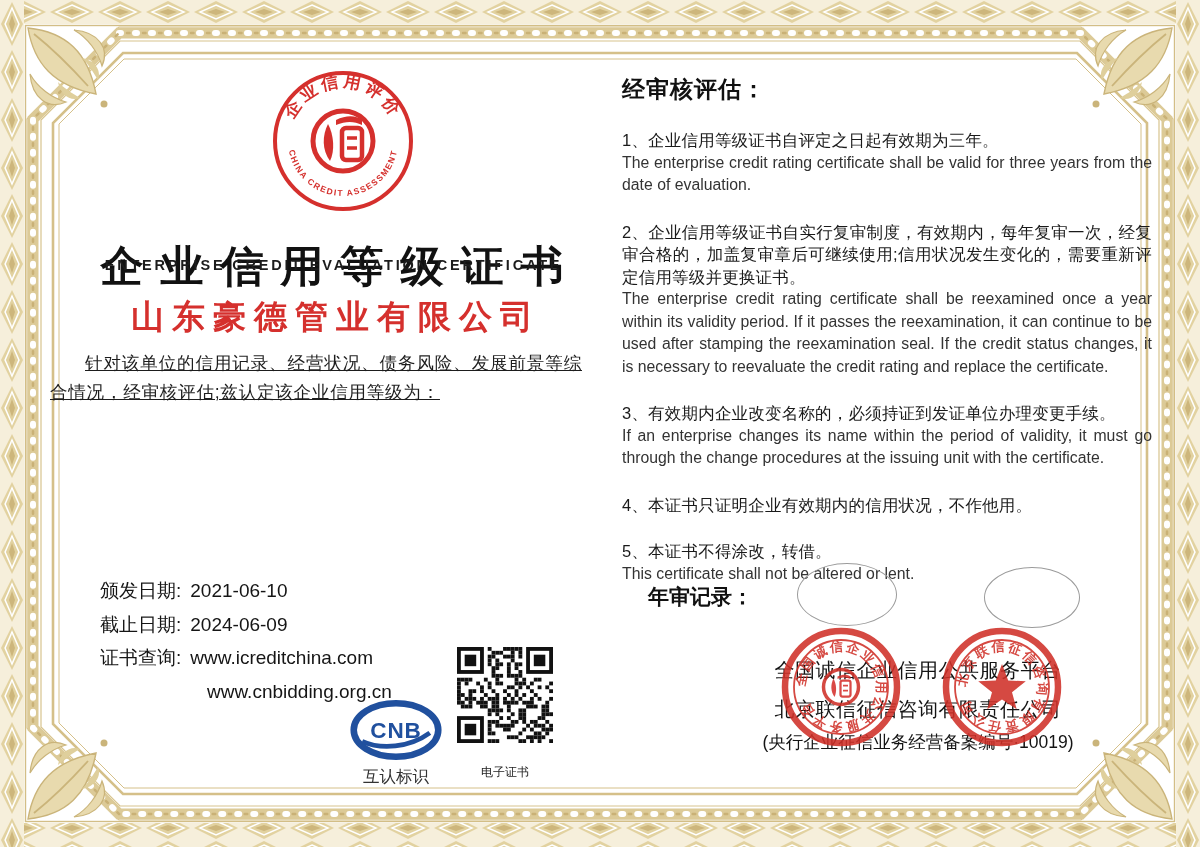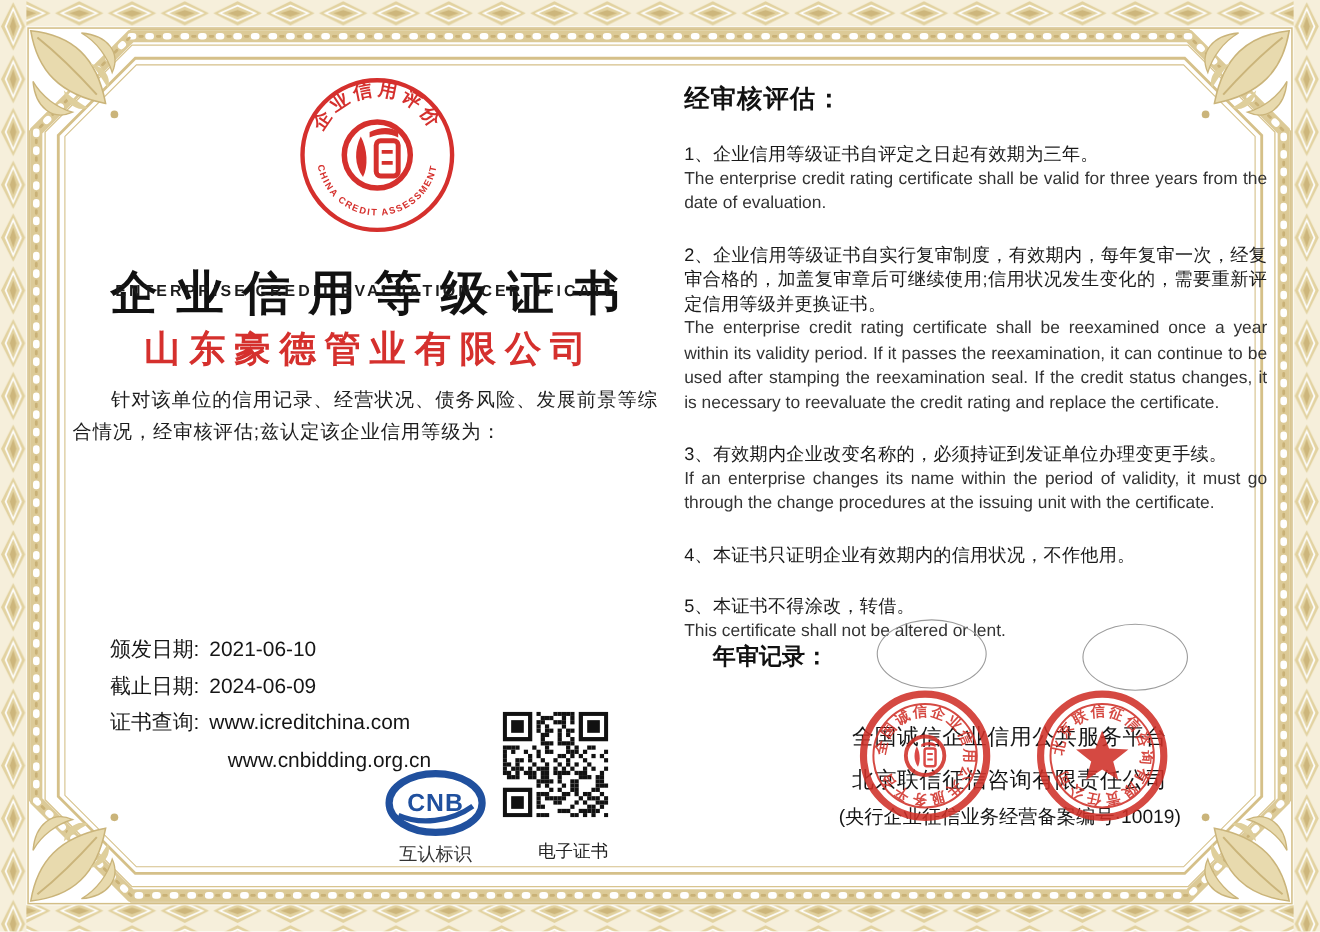--- a/index.html
+++ b/index.html
@@ -8,34 +8,34 @@
   .abs{position:absolute;}
   svg{display:block;}
   
   .seal{left:272px;top:70px;width:142px;height:142px;}
   .title{left:62px;top:203px;width:540px;text-align:center;font-size:43px;font-weight:600;
          letter-spacing:17px;padding-left:17px;box-sizing:border-box;color:#111;margin-top:35px;}
   .title-en{left:62px;top:257px;width:540px;text-align:center;font-size:14.5px;font-weight:600;
          letter-spacing:2.8px;padding-left:3px;box-sizing:border-box;color:#1c1c1c;}
   .company{left:62px;top:295px;width:540px;text-align:center;font-size:33px;font-weight:600;
          letter-spacing:8px;padding-left:8px;box-sizing:border-box;color:#d5302d;}
-  .intro-zh{left:66px;top:349px;width:532px;font-size:17.5px;line-height:29px;letter-spacing:0.8px;
-         text-align:justify;text-indent:2em;color:#1d1d1d;}
+  .intro-zh{left:50px;top:349px;width:532px;font-size:17.5px;line-height:29px;letter-spacing:0.8px;
+         text-align:justify;text-indent:2em;color:#1d1d1d;text-decoration:underline;}
   .intro-en{left:66px;top:406px;width:532px;font-size:14.5px;line-height:19.5px;
          text-align:justify;text-indent:26px;color:#2a2a2a;}
   .rating{left:62px;top:456px;width:540px;text-align:center;
          font-family:"Liberation Serif","DejaVu Serif",serif;font-weight:bold;font-size:86px;
          letter-spacing:36px;padding-left:36px;box-sizing:border-box;color:#c5212e;}
   .dates{left:100px;top:574px;width:470px;font-size:19px;line-height:33.5px;color:#151515;}
   .dates .val{margin-left:9px;}
   .dates .indent{padding-left:107px;}
   .cnb{left:349px;top:699px;width:94px;height:62px;}
   .cnb-label{left:341px;top:766px;width:110px;text-align:center;font-size:16.5px;color:#333;}
   .qr{left:457px;top:647px;width:96px;height:96px;}
-  .qr-label{left:457px;top:764px;width:96px;text-align:right;font-size:16px;color:#222;}
+  .qr-label{left:457px;top:764px;width:96px;text-align:center;font-size:12px;color:#222;}
   
   .instructions{left:622px;top:74px;width:530px;}
   .instructions .heading{font-size:23px;font-weight:bold;letter-spacing:1px;color:#111;margin:0 0 14px 0;}
   .item{margin-bottom:15px;}
   .item .zh{font-size:16.5px;line-height:22.5px;color:#1a1a1a;text-align:justify;letter-spacing:0.2px;margin-top:24px;}
   .item .en{font-size:15.8px;line-height:22.5px;color:#333;text-align:justify;}
   .annual{left:648px;top:583px;font-size:21px;font-weight:bold;color:#111;}
   .oval{border:1px solid #9b9b9b;border-radius:50%;}
   .oval1{left:797px;top:563px;width:98px;height:61px;}
   .oval2{left:984px;top:567px;width:94px;height:59px;}

